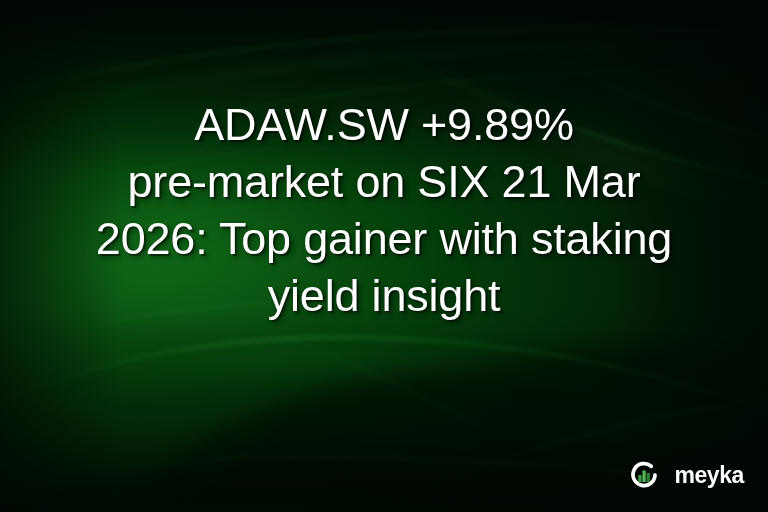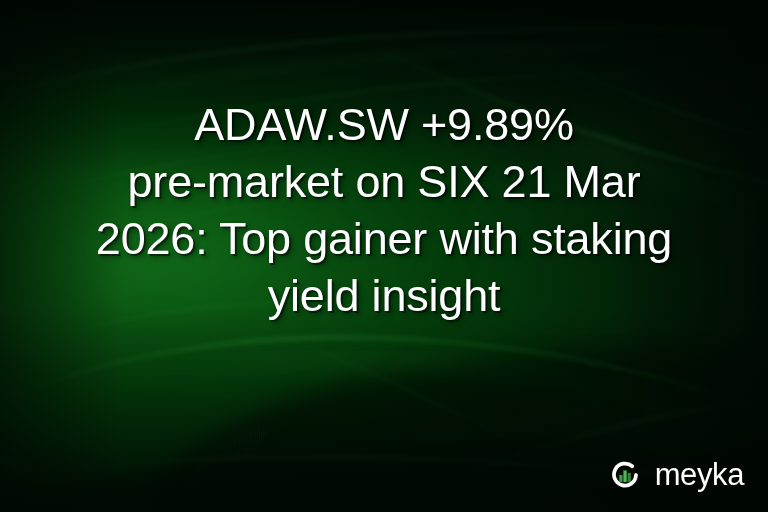--- a/index.html
+++ b/index.html
@@ -75,22 +75,22 @@
 
   
   #brand {
     position:absolute;
     right:24px; bottom:22px;
     display:flex; align-items:center; gap:7px;
   }
   #brand-icon { width:30px; height:30px; display:block; flex:none; }
   #brand-word {
     color:#ffffff;
-    font-size:31px;
-    font-weight:400;
+    font-size:23px;
+    font-weight:700;
     letter-spacing:-0.4px;
     line-height:1;
     margin-left:8px;
   }
 </style>
 </head>
 <body>
 
 <div id="banner">
 

